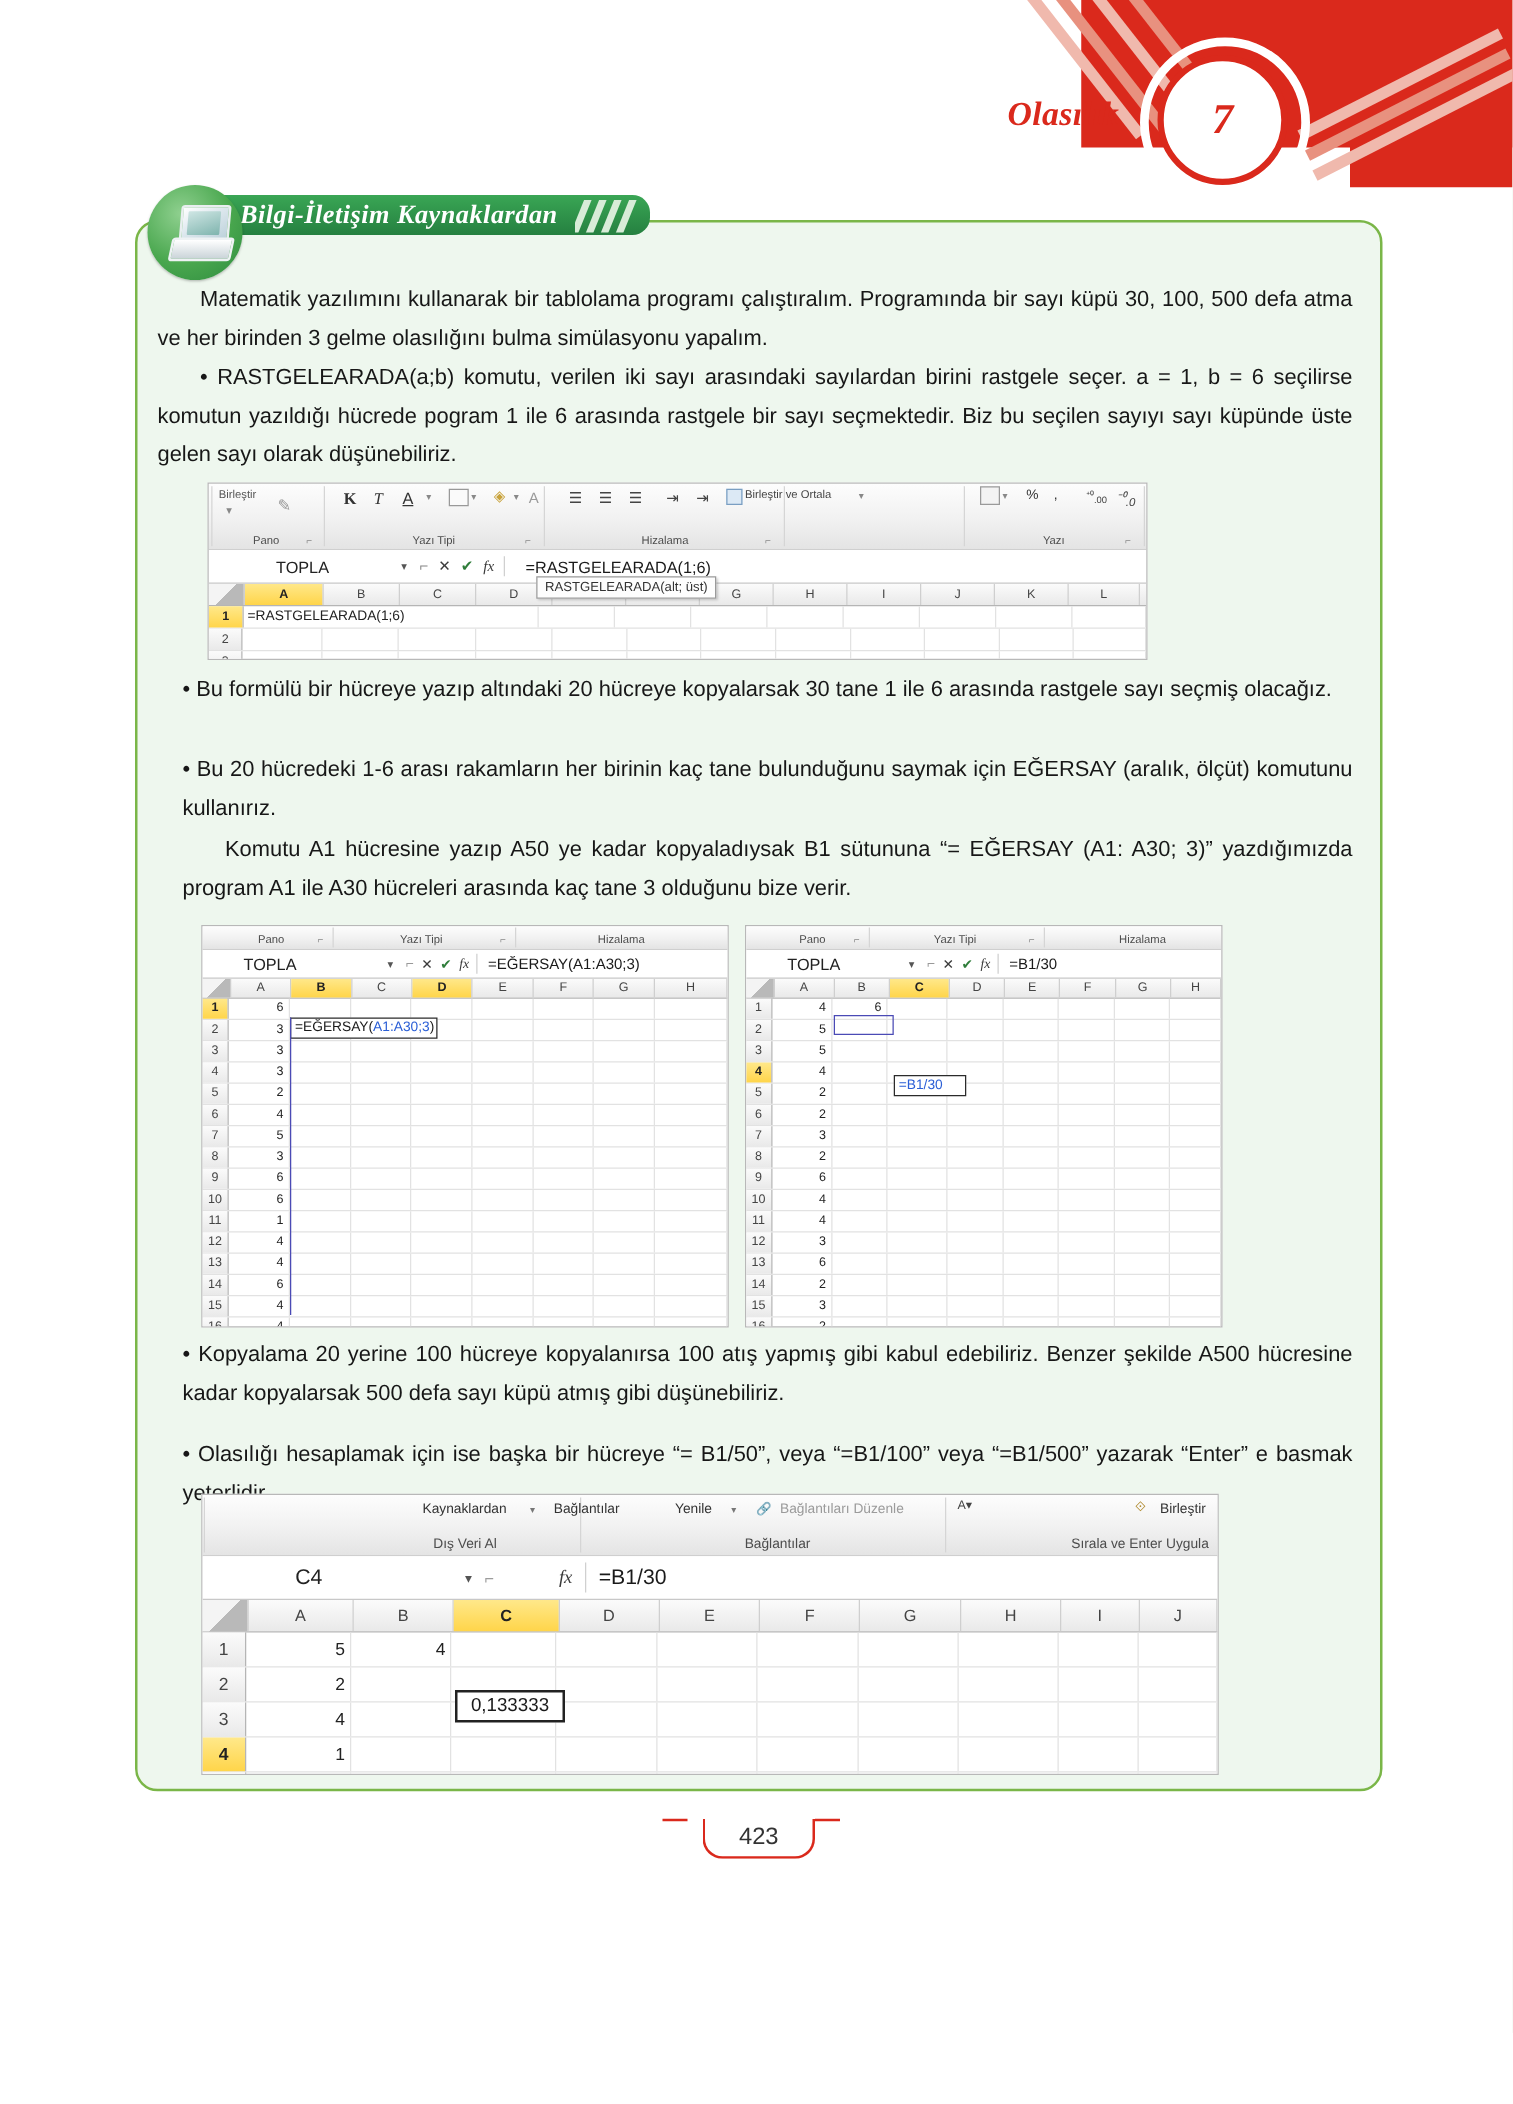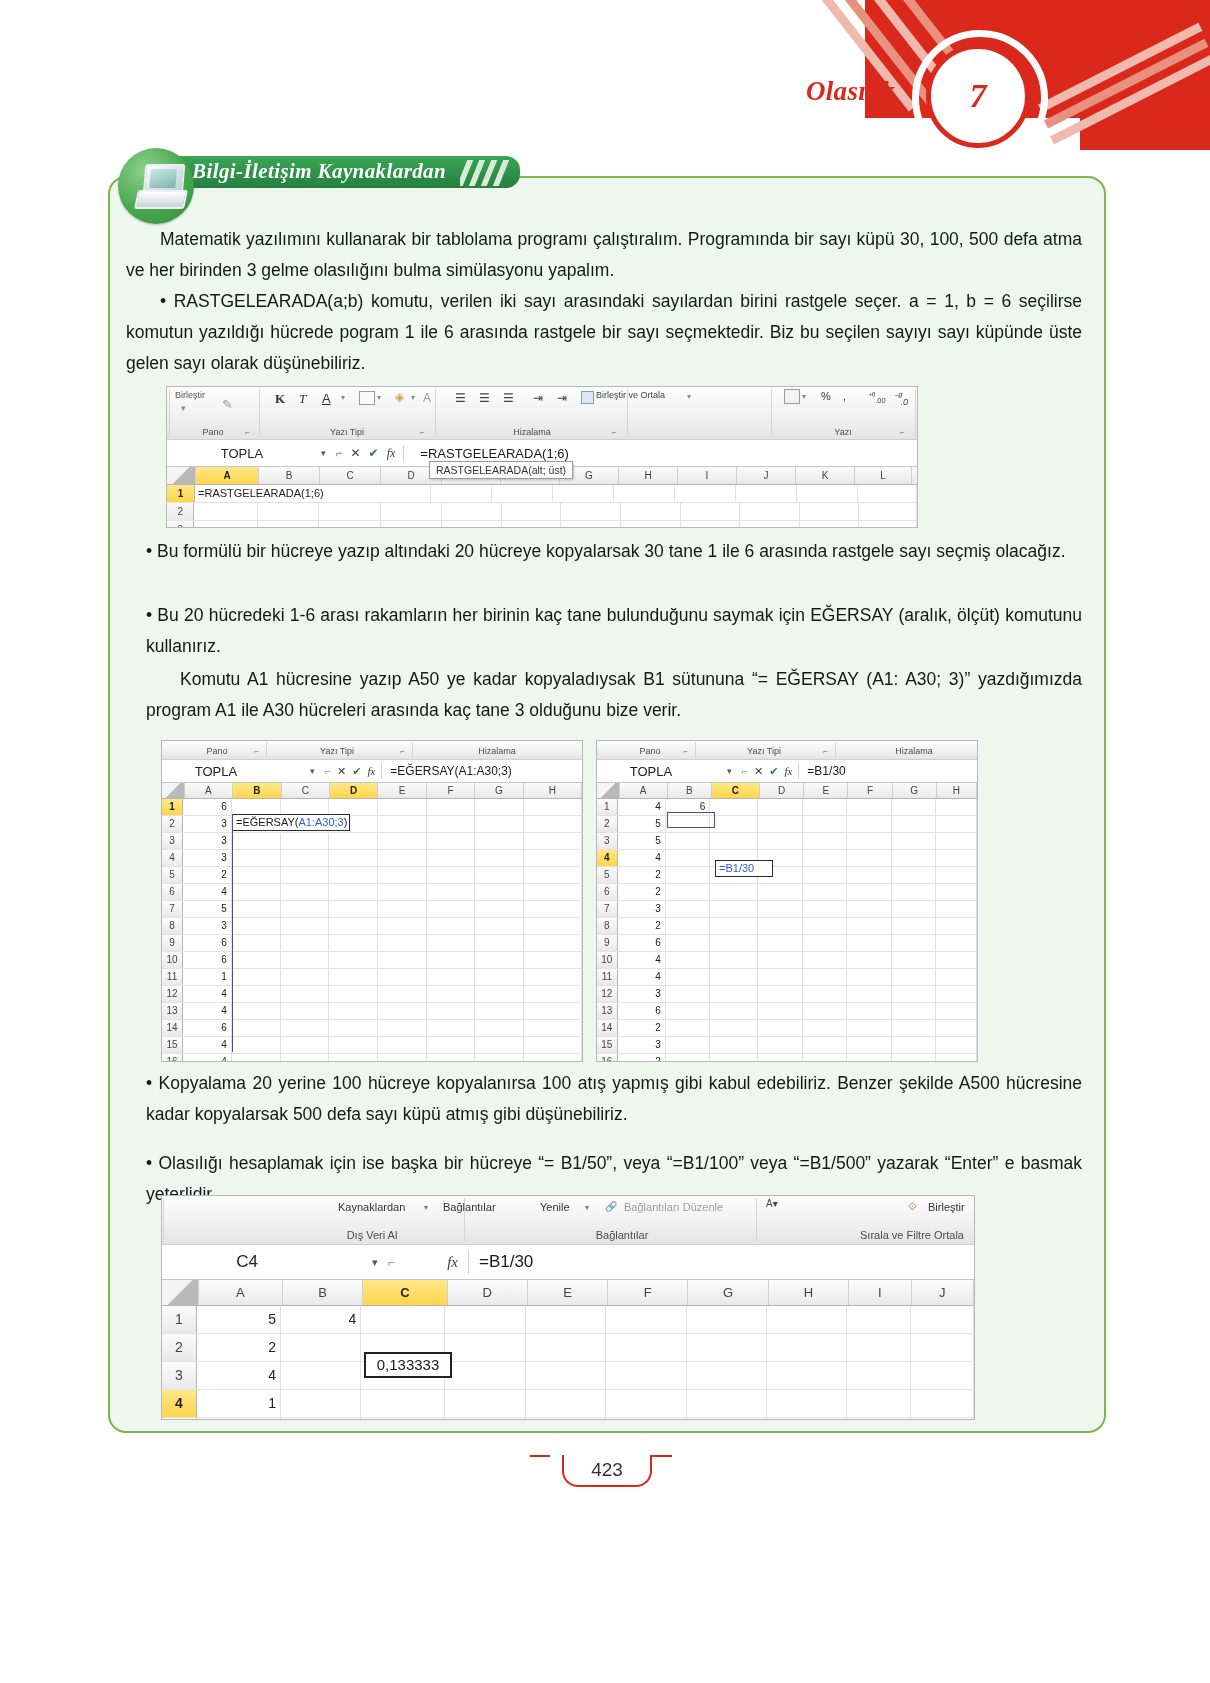--- a/index.html
+++ b/index.html
@@ -777,21 +777,21 @@
     <div style="position:absolute;left:378px;top:5px;font-size:11px;color:#333;">Yenile</div>
     <div style="position:absolute;left:423px;top:7px;font-size:8px;color:#777;">▾</div>
     <div style="position:absolute;left:443px;top:5px;font-size:10px;color:#9b9b9b;">🔗</div>
     <div style="position:absolute;left:462px;top:5px;font-size:11px;color:#9b9b9b;">Bağlantıları Düzenle</div>
     <div style="position:absolute;left:604px;top:2px;font-size:10px;color:#444;">A▾</div>
     <div style="position:absolute;left:746px;top:4px;font-size:11px;color:#b08a2e;">⟐</div>
     <div style="position:absolute;left:766px;top:5px;font-size:11px;color:#333;">Birleştir</div>
 
     <div class="grp-caption" style="left:120px;width:180px;bottom:3px;font-size:11px;">Dış Veri Al</div>
     <div class="grp-caption" style="left:370px;width:180px;bottom:3px;font-size:11px;">Bağlantılar</div>
-    <div class="grp-caption" style="left:620px;width:260px;bottom:3px;font-size:11px;">Sırala ve Filtre Ortala</div>
+    <div class="grp-caption" style="left:620px;width:260px;bottom:3px;font-size:11px;">Sırala ve Enter Uygula</div>
   </div>
 
   <div class="fbar" style="height:34px;">
     <div class="namebox" style="width:170px;font-size:17px;">C4</div>
     <span class="fbar-drop" style="margin-left:40px;font-size:11px;">▾</span>
     <span style="margin-left:10px;color:#9c9c9c;font-size:13px;">⌐</span>
     <span class="fx" style="margin-left:52px;font-size:15px;">fx</span>
     <div class="fbar-sep" style="height:24px;margin:0 10px;"></div>
     <div class="fbar-formula" style="font-size:17px;padding-left:0;">=B1/30</div>
   </div>

